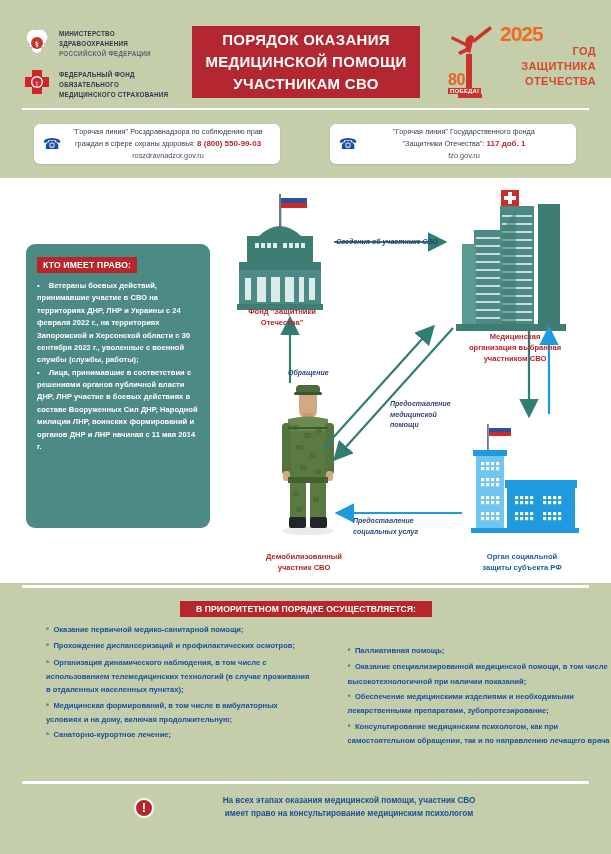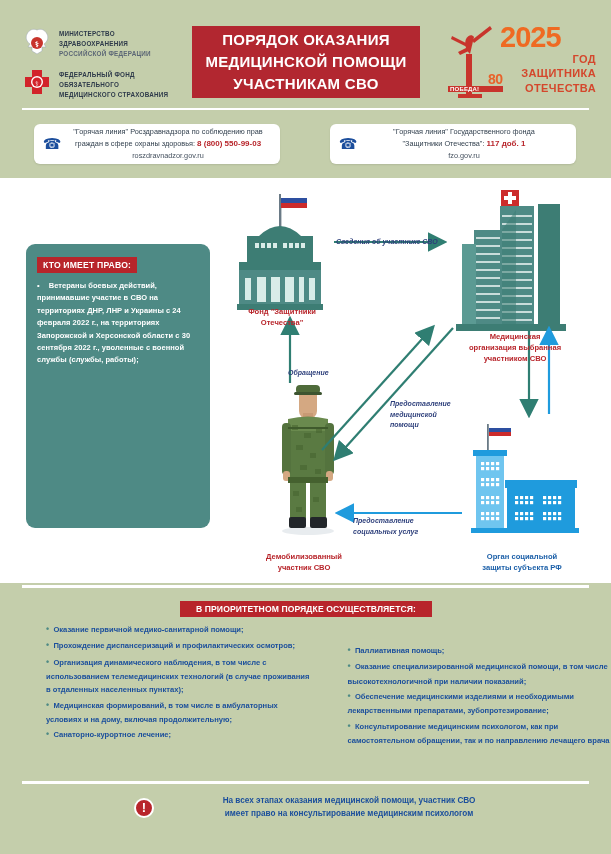--- a/index.html
+++ b/index.html
@@ -27,24 +27,24 @@
     align-items:center;justify-content:center;
   }
   .title-banner div{
     color:#ffffff;font-weight:bold;font-size:15px;line-height:1.45;
     letter-spacing:.3px;text-align:left;white-space:nowrap;
   }
 
   .emblem{position:absolute;left:446px;top:24px;width:150px;height:76px;}
   .motherland{position:absolute;left:0;top:0;width:48px;height:76px;}
   .badge80{position:absolute;left:2px;top:48px;}
-  .badge80 .n80{font-size:14px;font-weight:bold;color:#e8622a;line-height:1;letter-spacing:-.5px;margin-left:40px;}
+  .badge80 .n80{font-size:16px;font-weight:bold;color:#e8622a;line-height:1;letter-spacing:-.5px;}
   .badge80 .pob{font-size:6px;font-weight:bold;color:#ffffff;background:#c8342c;padding:0 2px;letter-spacing:.2px;}
   .year{position:absolute;left:54px;top:0px;}
-  .year .y{font-size:29px;font-weight:bold;color:#ef6a22;line-height:.95;letter-spacing:-1px;}
+  .year .y{font-size:21px;font-weight:bold;color:#ef6a22;line-height:.95;letter-spacing:-1px;}
   .year .s1,.year .s2{font-size:11px;font-weight:bold;color:#d4472c;letter-spacing:.4px;text-align:right;line-height:1.35;}
 
   .hr-top{position:absolute;left:22px;top:108px;width:567px;height:2px;background:#ffffff;}
 
   
   .hot{position:absolute;background:#ffffff;border-radius:6px;height:40px;
        display:flex;align-items:center;box-shadow:0 1px 2px rgba(0,0,0,.1);}
   .hot1{left:34px;top:124px;width:246px;}
   .hot2{left:330px;top:124px;width:246px;}
   .phone-ico{width:20px;flex:0 0 20px;margin-left:8px;color:#1c4e9c;font-size:15px;text-align:center;}
@@ -185,20 +185,21 @@
       <span>"Защитники Отечества": </span><b>117 доб. 1</b><br>
       <span class="site">fzo.gov.ru</span>
     </div>
   </div>
 
   <div class="panel"></div>
 
   <div class="card">
     <div class="card-head">КТО ИМЕЕТ ПРАВО:</div>
     <p>•<span class="bl"></span><span>Ветераны боевых действий, принимавшие участие в СВО на территориях ДНР, ЛНР и Украины с 24 февраля 2022 г., на территориях Запорожской и Херсонской области с 30 сентября 2022 г., уволенные с военной службы (службы, работы);</span></p>
+    <p>•<span class="bl"></span><span>Лица, принимавшие в соответствии с решениями органов публичной власти ДНР, ЛНР участие в боевых  действиях в составе Вооруженных Сил ДНР, Народной милиции ЛНР, воинских формирований и органов ДНР и ЛНР начиная с 11 мая 2014 г.</span></p>
   </div>
 
   <svg style="position:absolute;left:0;top:178px;" width="611" height="405">
     <defs>
       <marker id="ahT" markerWidth="9" markerHeight="9" refX="7" refY="4.5" orient="auto">
         <path d="M0,0 L9,4.5 L0,9 z" fill="#2f7e72"></path>
       </marker>
       <marker id="ahB" markerWidth="9" markerHeight="9" refX="7" refY="4.5" orient="auto">
         <path d="M0,0 L9,4.5 L0,9 z" fill="#1f9bdd"></path>
       </marker>

